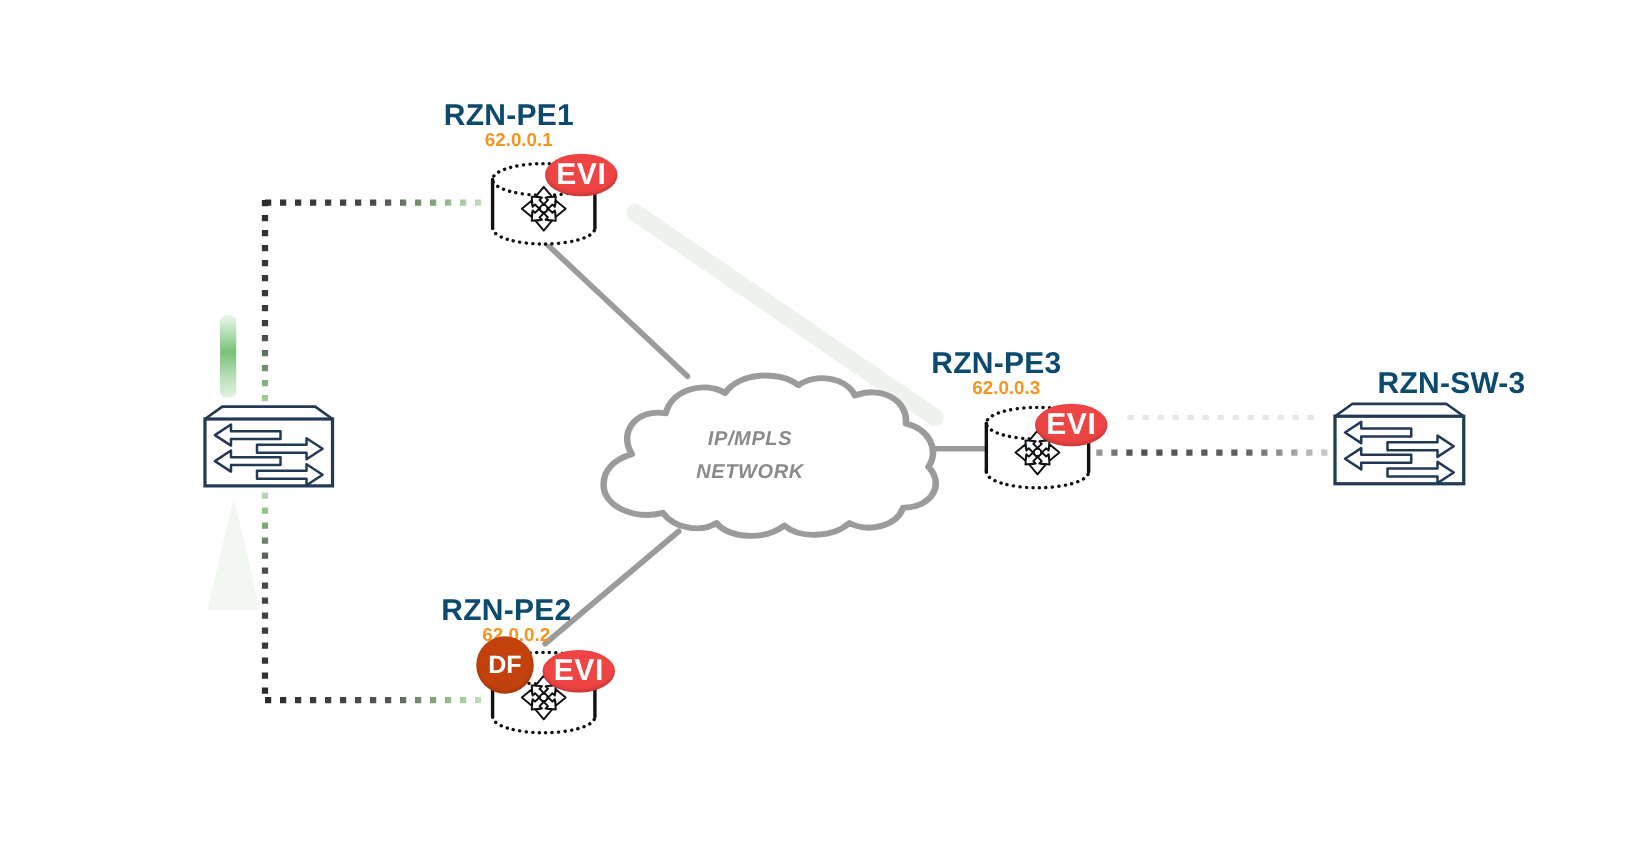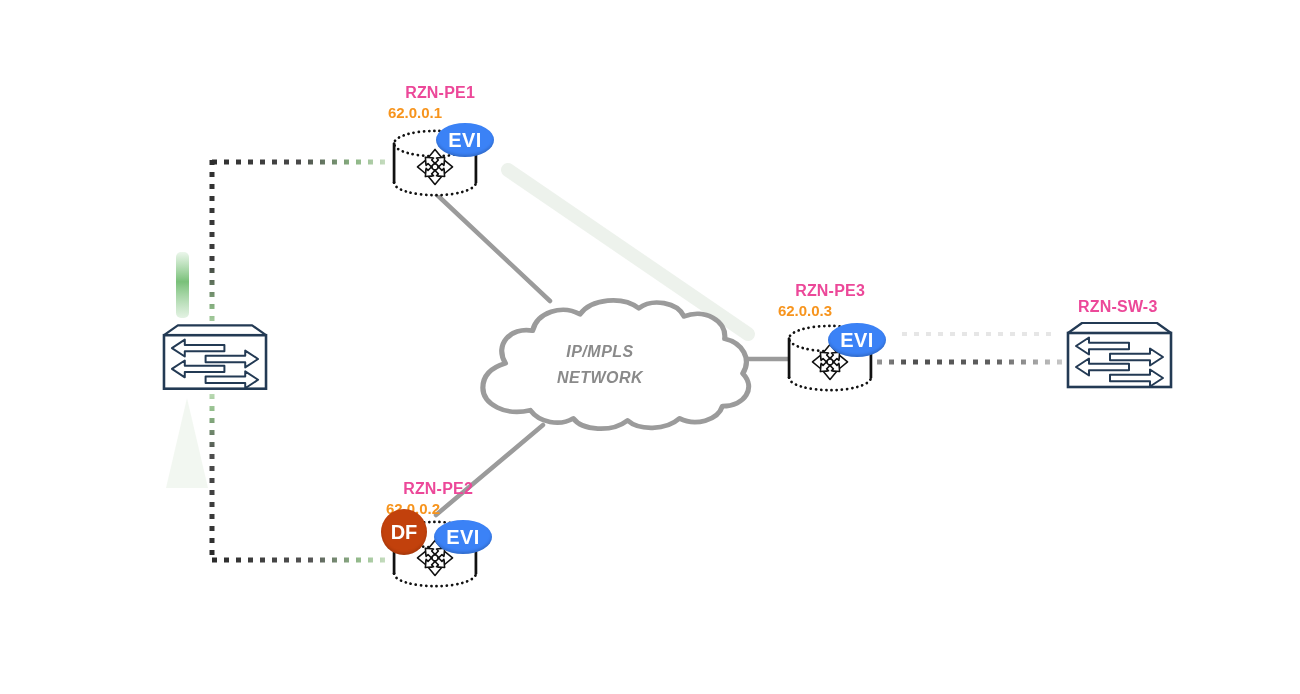--- a/index.html
+++ b/index.html
@@ -4,34 +4,34 @@
 <style>
   html,body{margin:0;padding:0;background:#ffffff;}
   #canvas{
     position:relative;width:1300px;height:694px;background:#ffffff;overflow:hidden;
     font-family:"Liberation Sans","DejaVu Sans",sans-serif;
   }
   #wires{position:absolute;left:0;top:0;z-index:1;}
   .node{position:absolute;z-index:2;}
   .pe-node{width:120px;}
   .node-label{
-    color:#ec4899;font-weight:bold;font-size:16px;text-align:right;
+    color:#0c4a6e;font-weight:bold;font-size:24px;text-align:left;
     white-space:nowrap;line-height:22px;letter-spacing:0.2px;
   }
   .node-ip{
     color:#F7941D;font-weight:600;font-size:15px;text-align:center;
     white-space:nowrap;line-height:18px;
   }
   .badge{
     position:absolute;z-index:3;display:flex;align-items:center;justify-content:center;
     color:#ffffff;font-weight:bold;
   }
   .badge-evi{
-    width:58px;height:34px;border-radius:50%;background:#3b82f6;
-    font-size:20px;letter-spacing:0.5px;
+    width:58px;height:34px;border-radius:50%;background:#ef4444;
+    font-size:24px;letter-spacing:0.5px;
     box-shadow:inset 0 -2px 3px rgba(0,0,0,0.18);
   }
   .badge-df{
     width:46px;height:46px;border-radius:50%;background:#c2410c;
     font-size:20px;
     box-shadow:inset 0 -2px 3px rgba(0,0,0,0.15);
   }
   .sw-label{position:absolute;}
   #cloud-text{
     position:absolute;left:520px;top:339px;width:160px;z-index:2;
@@ -169,17 +169,17 @@
     <div class="badge badge-evi" style="left:81px;top:42px;">EVI</div>
   </div>
 
   <div class="node pe-node" style="left:745px;top:280px;">
     <div class="node-label">RZN-PE3</div>
     <div class="node-ip">62.0.0.3</div>
     <div class="badge badge-evi" style="left:83px;top:43px;">EVI</div>
   </div>
 
 
-  <div class="node" style="left:1066px;top:320px;width:93px;height:70px;">
+  <div class="node" style="left:1090px;top:320px;width:93px;height:70px;">
     <div class="node-label sw-label" style="left:12px;top:-24px;">RZN-SW-3</div>
   </div>
 
 </div>
 
 </body></html>

